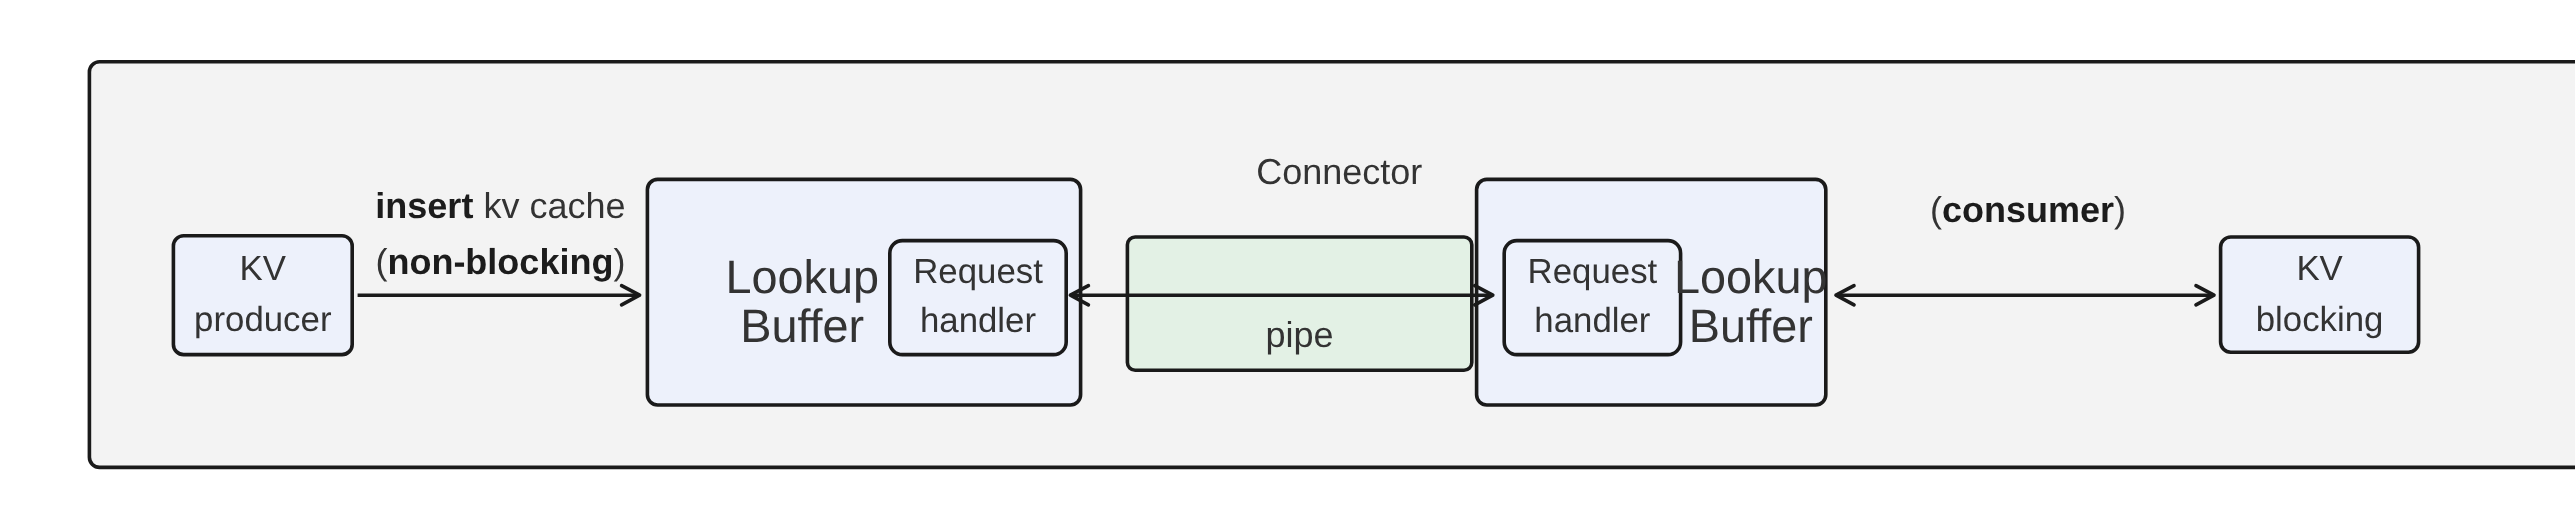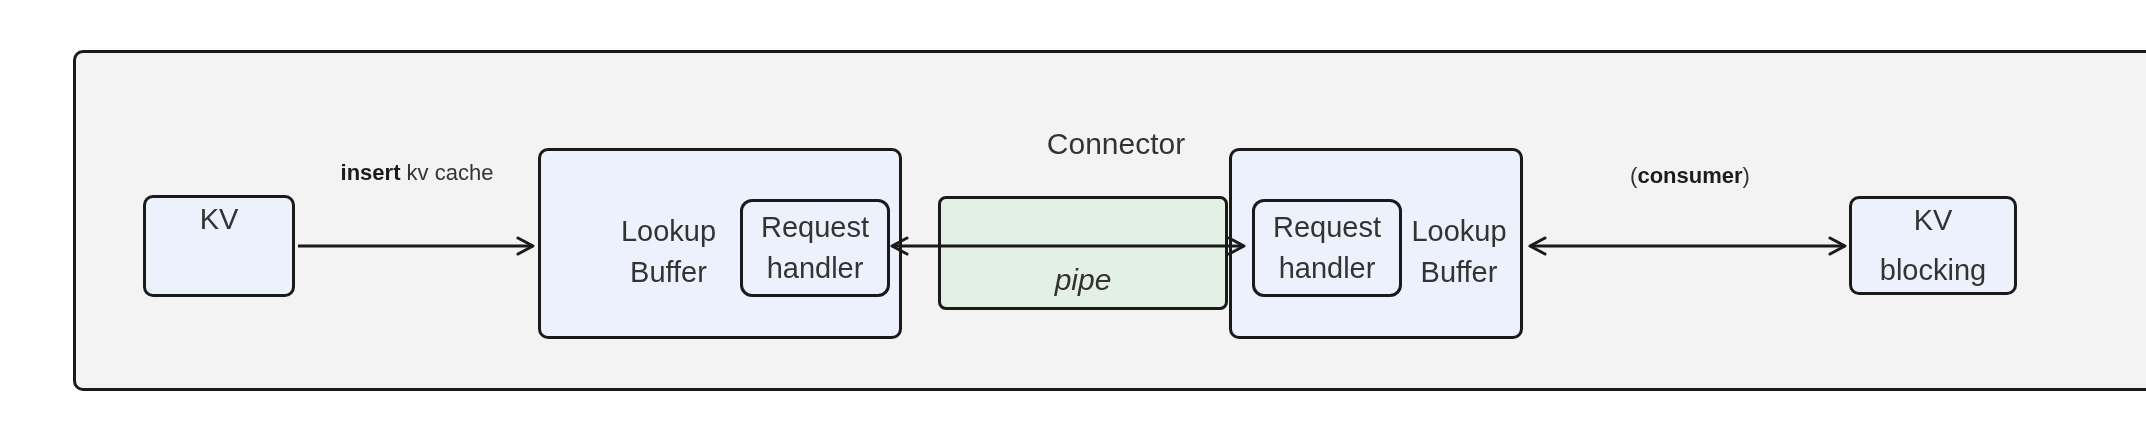--- a/index.html
+++ b/index.html
@@ -24,74 +24,76 @@
     box-sizing:border-box;background:var(--container-fill);
     border:3.5px solid var(--border);border-radius:10px;margin-left:40px;
   }
   .title{
     position:absolute;left:0;top:72px;width:100%;text-align:center;
     font-size:30px;line-height:38px;color:var(--node-text);
   }
   .node{
     position:absolute;box-sizing:border-box;
     background:var(--node-fill);border:3px solid var(--border);border-radius:10px;
-    display:flex;flex-direction:column;align-items:center;justify-content:space-between;
+    display:flex;flex-direction:column;align-items:center;justify-content:center;
     font-size:29px;line-height:43px;color:var(--node-text);text-align:center;
   }
   .producer{left:143px;top:195px;width:152px;height:102px;}
   .lb-left{left:538px;top:148px;width:364px;height:191px;display:block;}
   .lb-right{left:1229px;top:148px;width:294px;height:191px;display:block;}
   .lb-text{
-    position:absolute;text-align:center;font-size:29px;line-height:41px;color:var(--node-text);
+    position:absolute;text-align:center;font-size:39px;line-height:41px;color:var(--node-text);
   }
   .lb-text.left{left:30px;top:60px;width:195px;}
   .lb-text.right{left:132px;top:60px;width:190px;}
   .rh{
     position:absolute;box-sizing:border-box;width:150px;height:98px;top:48px;
     background:var(--node-fill);border:3px solid var(--border);border-radius:12px;
     display:flex;flex-direction:column;align-items:center;justify-content:center;
     font-size:29px;line-height:41px;text-align:center;
   }
   .rh-left{left:199px;}
   .rh-right{left:20px;}
   .pipe{
     position:absolute;left:938px;top:196px;width:290px;height:114px;box-sizing:border-box;
-    background:var(--pipe-fill);border:3px solid var(--border);border-radius:8px;font-style:italic;
+    background:var(--pipe-fill);border:3px solid var(--border);border-radius:8px;
   }
   .pipe-label{
     position:absolute;left:0;top:62px;width:100%;text-align:center;
     font-size:30px;line-height:38px;color:var(--node-text);
   }
   .edge-label{
     position:absolute;width:400px;text-align:center;
-    font-size:22px;color:var(--label-text);
+    font-size:30px;color:var(--label-text);
   }
   .edge-label .line{line-height:46px;}
   .edge-label .b{font-weight:700;color:var(--label-bold);}
   .label-insert{left:217px;top:150px;}
   .label-drop{left:1490px;top:153px;}
   svg.arrows{position:absolute;left:0;top:0;width:2146px;height:438px;pointer-events:none;}
   svg.arrows line{stroke:var(--border);stroke-width:3;}
   svg.arrows .head{stroke:var(--border);stroke-width:3;fill:none;stroke-linecap:round;stroke-linejoin:round;}
 </style>
 </head>
 <body>
 
 <div class="canvas">
 
   <div class="outer">
     <div class="title">Connector</div>
   </div>
 
   <div class="node producer">
     <div>KV</div>
+    <div>producer</div>
   </div>
 
   <div class="edge-label label-insert">
     <div class="line"><span class="b">insert</span><span> kv cache</span></div>
+    <div class="line"><span>(</span><span class="b">non-blocking</span><span>)</span></div>
   </div>
 
   <div class="node lb-left">
     <div class="lb-text left">
       <div>Lookup</div>
       <div>Buffer</div>
     </div>
     <div class="rh rh-left">
       <div>Request</div>
       <div>handler</div>

